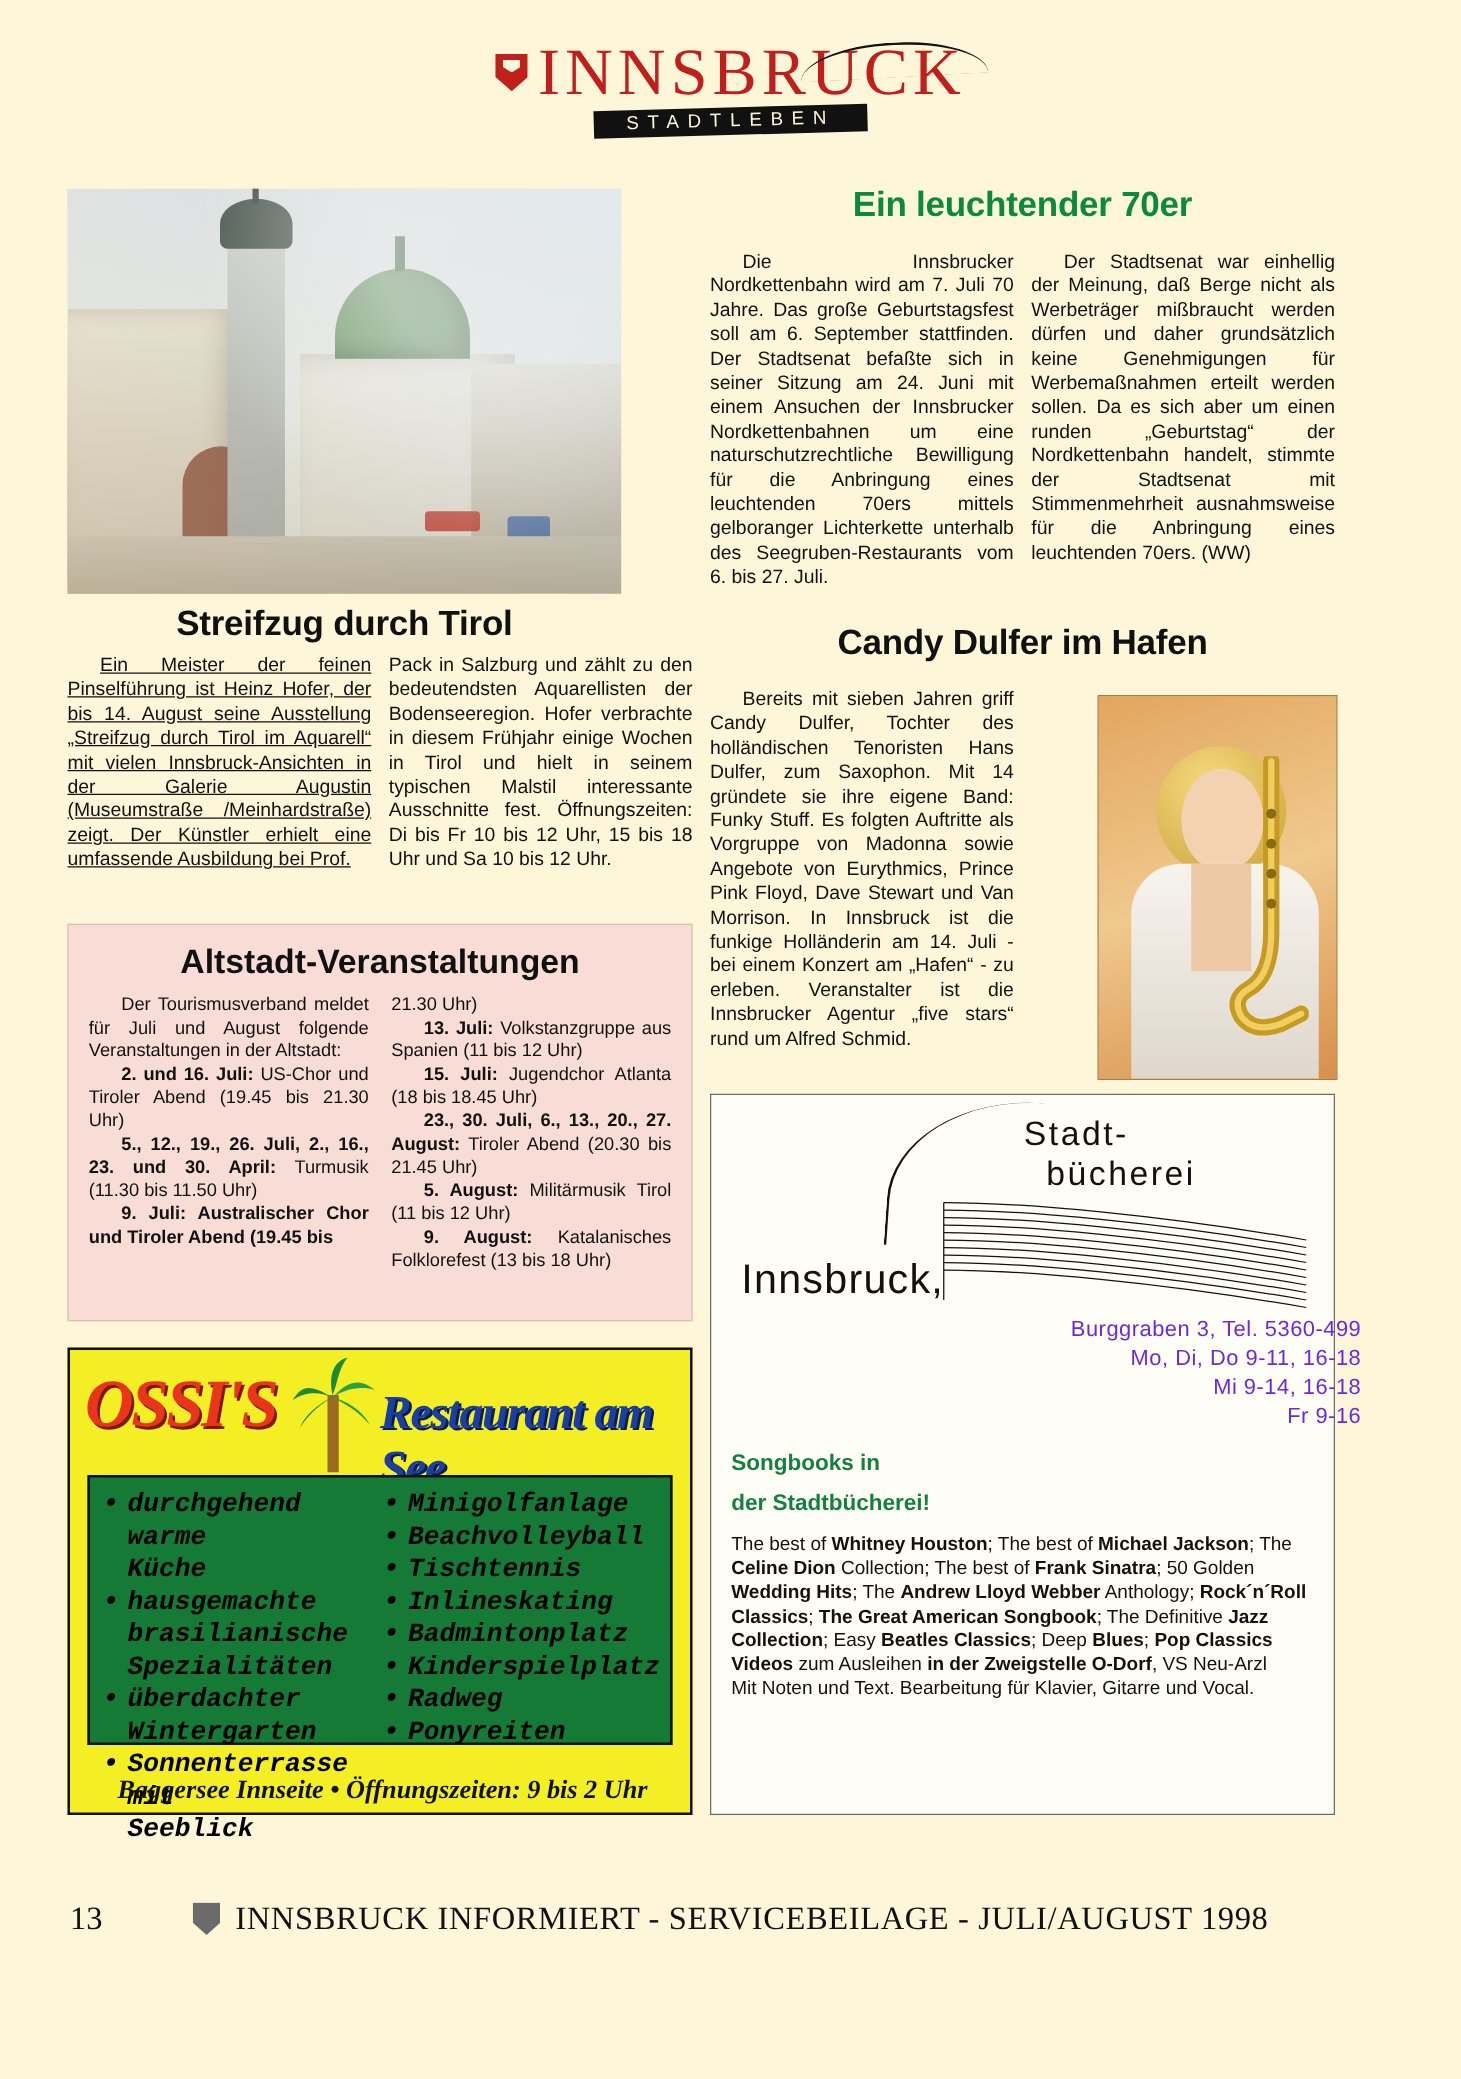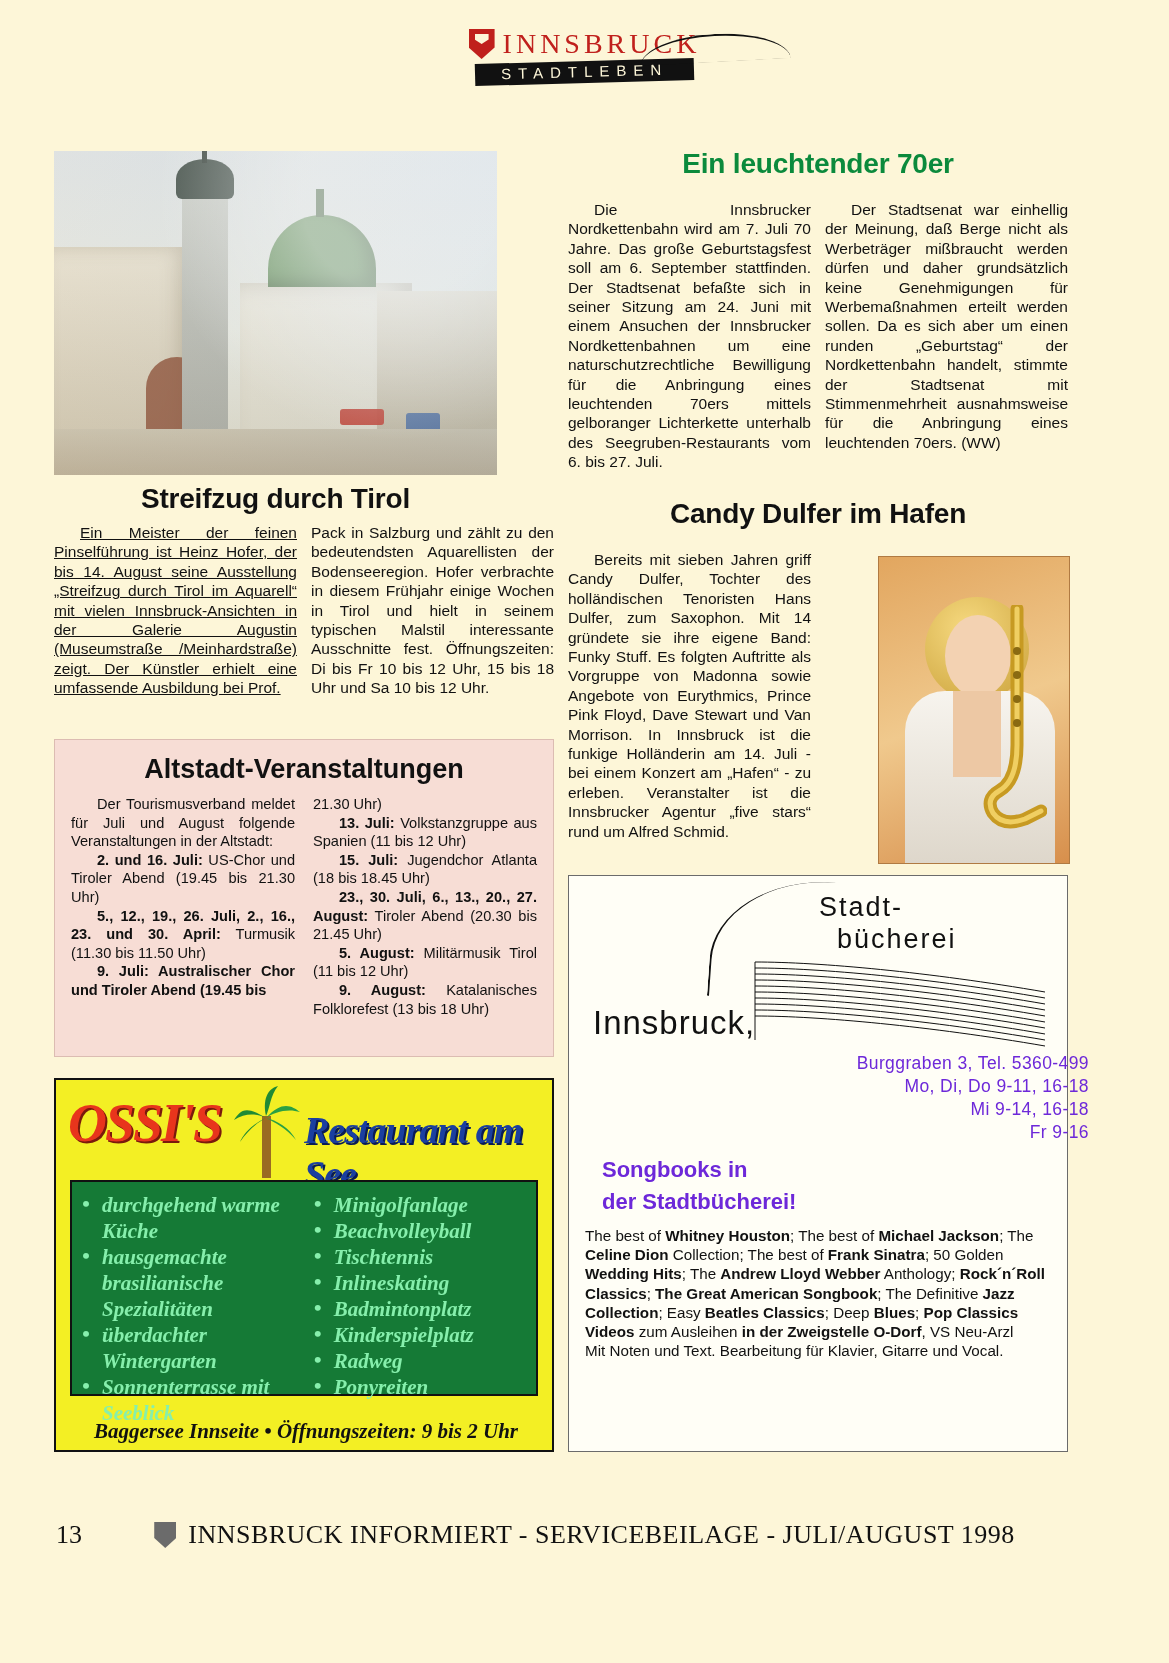--- a/index.html
+++ b/index.html
@@ -22,21 +22,21 @@
     clip-path:polygon(0 0,100% 0,100% 62%,50% 100%,0 62%);
     position:relative;
   }
   .mast-shield:after{
     content:"";position:absolute;left:6px;top:5px;width:14px;height:10px;
     background:#fdf6d8;
     clip-path:polygon(0 0,100% 0,100% 55%,50% 100%,0 55%);
   }
   .mast-title{
     font-family:"Liberation Serif", serif;
-    font-size:28px;letter-spacing:4px;color:#c0201c;font-weight:400;
+    font-size:53px;letter-spacing:4px;color:#c0201c;font-weight:400;
   }
   .mast-sub{
     display:inline-block;background:#111;color:#fdf6d8;
     font-size:15px;letter-spacing:7px;padding:2px 26px 3px 26px;
     transform:rotate(-1.6deg);
     margin-top:-6px;
     font-family:"Liberation Sans", sans-serif;
   }
   .mast-swoosh{
     position:absolute;left:640px;top:34px;width:150px;height:26px;
@@ -153,21 +153,21 @@
     font-size:38px;font-weight:bold;font-style:italic;color:#1a3fa0;
     letter-spacing:-1px;text-shadow:2px 2px 0 #0a1c55;
   }
   .ossi-green{
     position:absolute;left:14px;top:100px;width:468px;height:216px;
     background:#157a36;border:2px solid #111;box-sizing:border-box;
     display:flex;padding:10px 8px;
   }
   .ossi-green ul{list-style:none;margin:0;padding:0;}
   .ossi-green li{
-    color:#86efac;font-family:Liberation Serif, serif;font-style:italic;font-weight:bold;
+    color:#000000;font-family:Liberation Mono, monospace;font-style:italic;font-weight:bold;
     font-size:21px;line-height:26px;position:relative;padding-left:22px;
   }
   .ossi-green li:before{content:"•";position:absolute;left:2px;top:-1px;font-size:22px;}
   .ossi-col-a{width:240px;}
   .ossi-col-b{width:224px;}
   .ossi-foot{
     position:absolute;left:0;bottom:6px;width:500px;text-align:center;
     font-family:"Liberation Serif", serif;font-style:italic;font-weight:bold;
     font-size:21px;color:#111;
   }
@@ -220,21 +220,21 @@
   .sb-fan{position:absolute;left:180px;top:72px;width:300px;height:104px;}
   .sb-line{
     position:absolute;left:142px;top:4px;width:170px;height:122px;
     border-left:2px solid #111;border-radius:70% 0 0 0;transform:rotate(4deg);
   }
   .sb-addr{
     position:absolute;left:0;top:176px;width:480px;text-align:right;
     font-size:17.5px;line-height:23px;color:#6d28d9;letter-spacing:.4px;margin-left:40px;
   }
   .sb-head{
-    margin:78px 16px 8px 33px;font-size:22px;font-weight:bold;line-height:32px;color:#6d28d9;
+    margin:78px 16px 8px 16px;font-size:18px;font-weight:bold;line-height:32px;color:#15803d;
   }
   .sb-text{
     margin:0 16px;font-size:15.2px;line-height:19.2px;text-align:left;
   }
   .sb-text b{font-weight:bold;}
 
   
   .footer{
     position:absolute;left:0;top:1520px;width:1169px;height:40px;
   }

